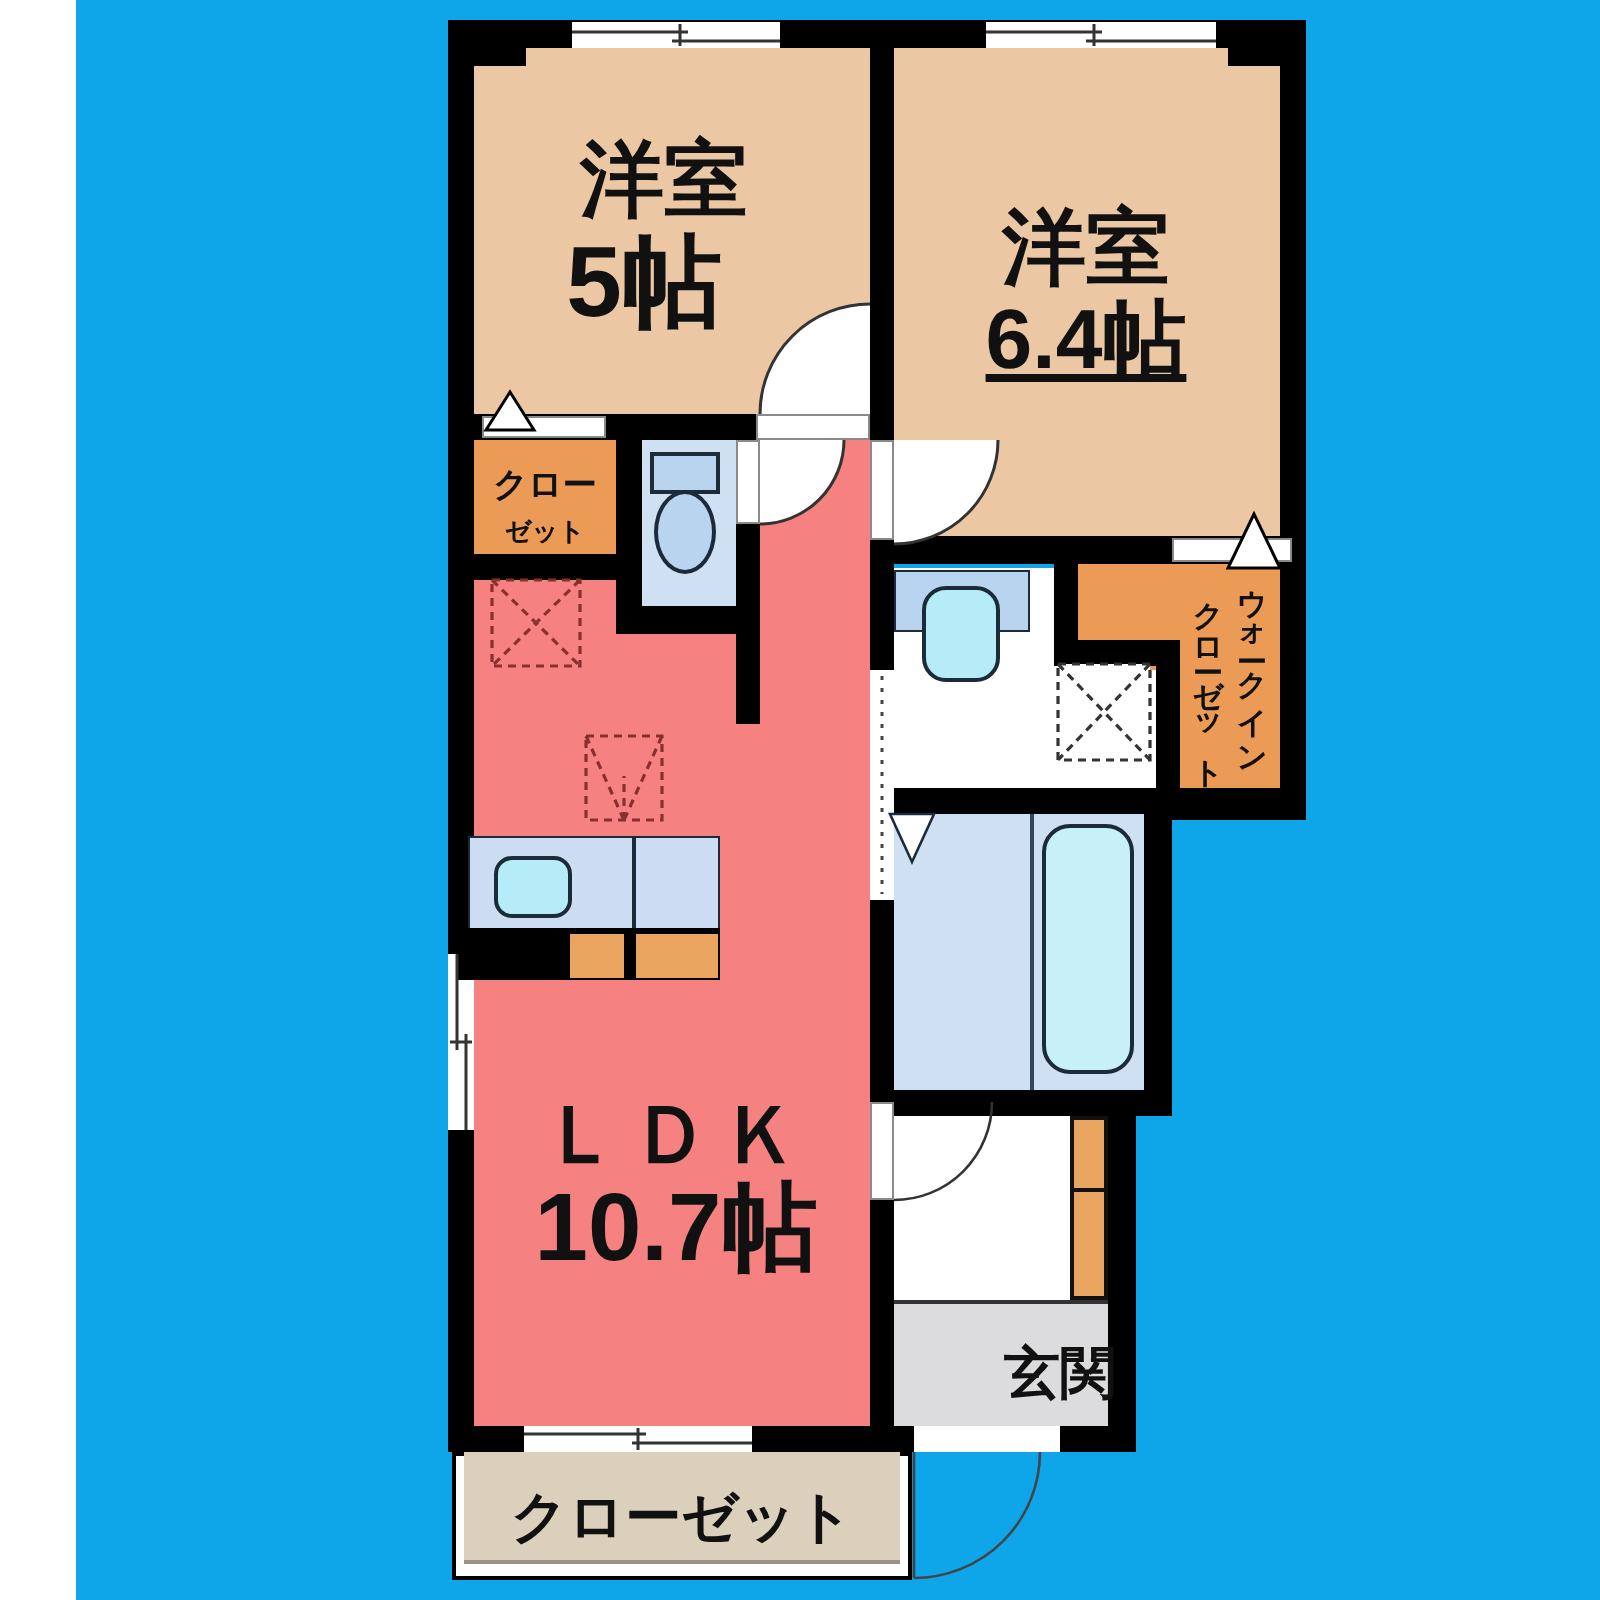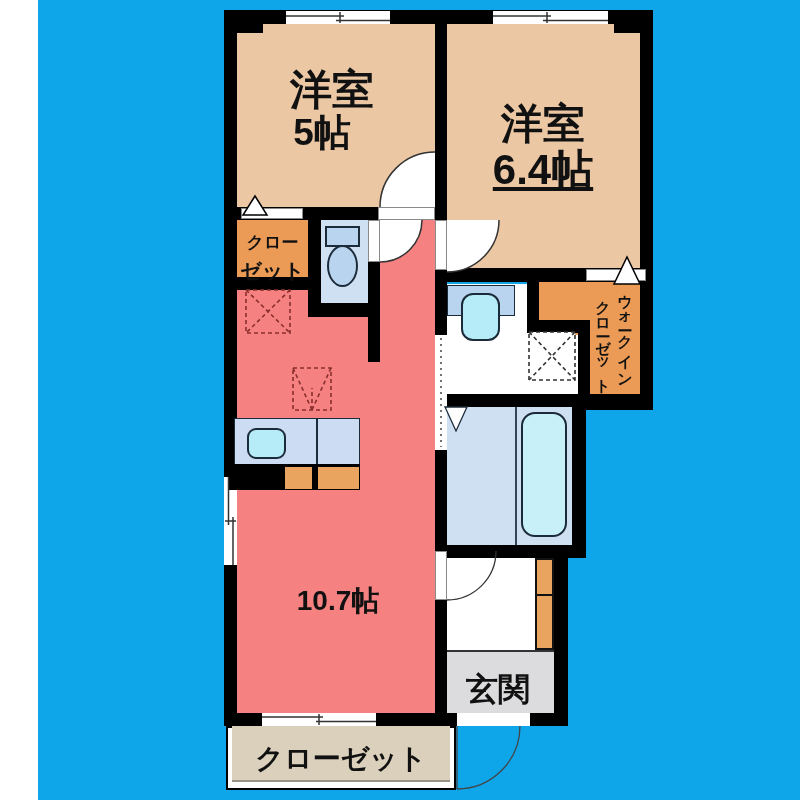--- a/index.html
+++ b/index.html
@@ -155,31 +155,32 @@
         <line x1="187" y1="521" x2="198" y2="521"></line>
     </g>
     <g stroke="#333" stroke-width="1.5">
       <line x1="224" y1="717" x2="285" y2="717"></line>
         <line x1="278" y1="721.5" x2="338" y2="721.5"></line>
         <line x1="281" y1="714" x2="281" y2="725"></line>
     </g>
   </svg>
 
   <div class="lbl" style="left:194px;top:62px;width:200px;font-size:42px;">洋室</div>
-  <div class="lbl" style="left:184px;top:108px;width:200px;font-size:37px;">5帖</div>
+  <div class="lbl" style="left:184px;top:108px;width:200px;font-size:50px;">5帖</div>
 
   <div class="lbl" style="left:405px;top:96px;width:200px;font-size:42px;">洋室</div>
   <div class="lbl" style="left:405px;top:142px;width:200px;font-size:42px;text-decoration:underline;">6.4帖</div>
 
-  <div class="lbl" style="left:200px;top:582px;width:200px;font-size:28px;text-align:center;">10.7帖</div>
+  <div class="lbl" style="left:200px;top:540px;width:200px;font-size:40px;letter-spacing:5px;">ＬＤＫ</div>
+  <div class="lbl" style="left:200px;top:582px;width:200px;font-size:48px;text-align:center;">10.7帖</div>
 
   <div class="lbl" style="left:199px;top:231px;width:71px;font-size:17px;">クロー</div>
-  <div class="lbl" style="left:199px;top:257px;width:71px;font-size:21px;">ゼット</div>
+  <div class="lbl" style="left:199px;top:257px;width:71px;font-size:13px;">ゼット</div>
 
   <div class="vtext" style="left:552px;top:284px;width:46px;height:108px;font-size:15px;">
     <div>ウォークイン</div>
     <div style="margin-top:6px;">クローゼット</div>
   </div>
 
-  <div class="lbl" style="left:409px;top:668px;width:102px;font-size:32px;">玄関</div>
+  <div class="lbl" style="left:409px;top:668px;width:102px;font-size:28px;padding-left:32px;">玄関</div>
   <div class="lbl" style="left:194px;top:740px;width:218px;font-size:28px;">クローゼット</div>
 
 </div>
 
 </body></html>

